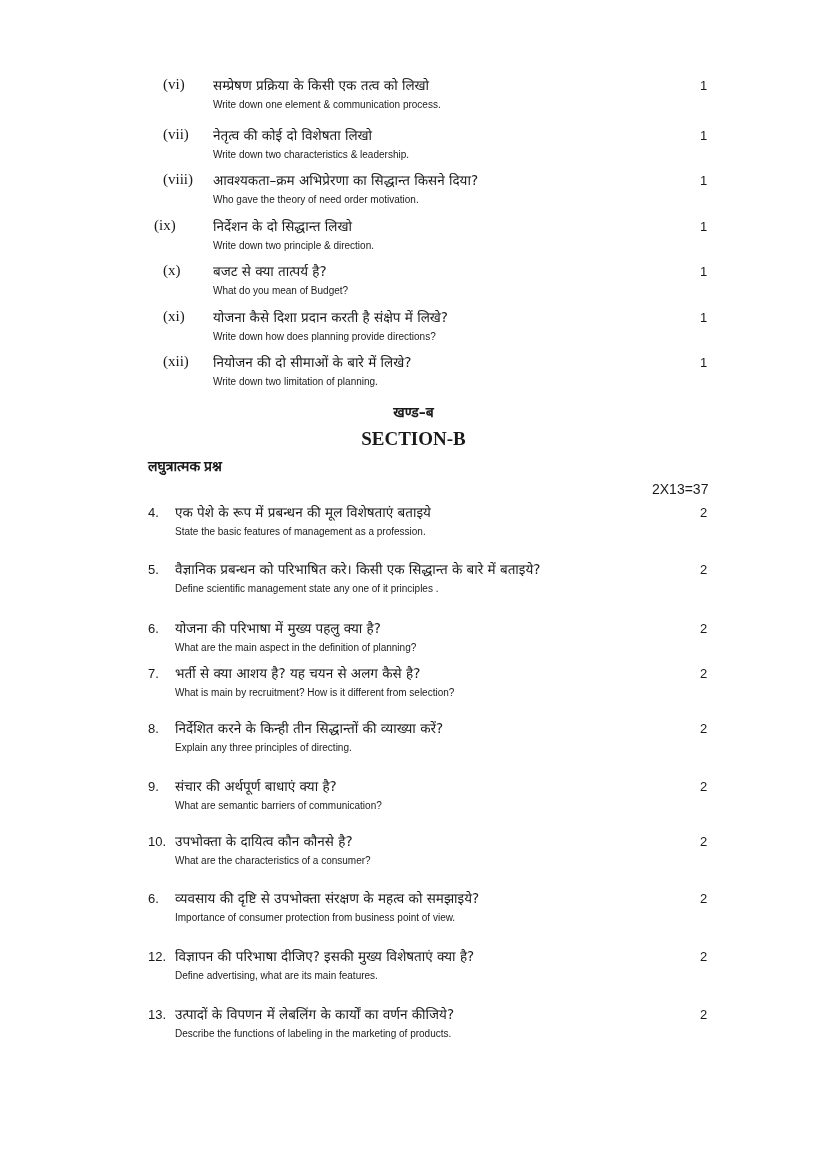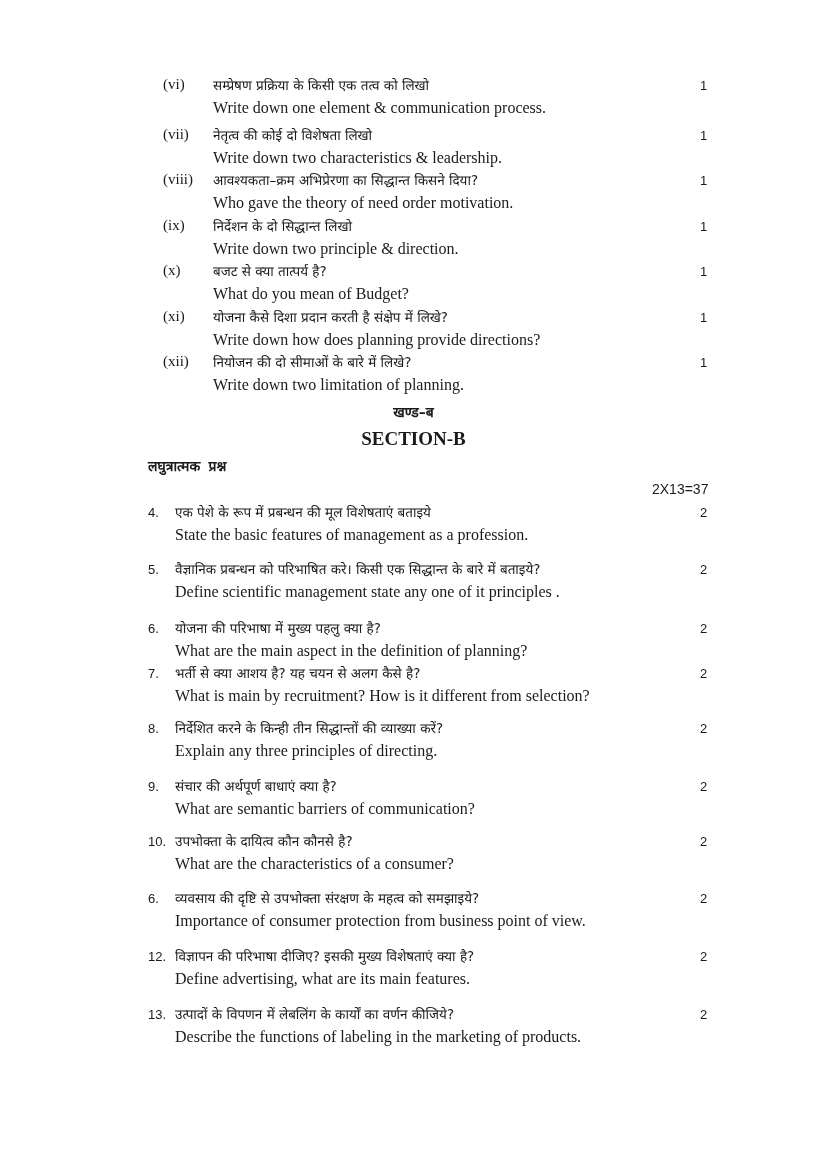--- a/index.html
+++ b/index.html
@@ -1,29 +1,29 @@
 <!DOCTYPE html>
 <html><head>
 <meta charset="utf-8">
 <style>
   html, body { margin: 0; padding: 0; background: #ffffff; }
   body { width: 827px; height: 1169px; position: relative; overflow: hidden; color: #1a1a1a; }
   .page { position: absolute; left: 0; top: 0; width: 827px; height: 1169px; }
   .q { position: absolute; left: 0; width: 827px; }
   .num { position: absolute; font-family: "Liberation Serif", serif; font-size: 15px; }
   .hi { position: absolute; left: 213px; font-family: "DejaVu Sans", sans-serif; font-size: 13.5px; }
-  .en { position: absolute; left: 213px; font-family: Liberation Serif, serif; font-size: 16px; }
+  .en { position: absolute; left: 213px; font-family: Liberation Sans, sans-serif; font-size: 10px; }
   .mark { position: absolute; left: 700px; font-family: "Liberation Sans", sans-serif; font-size: 13px; }
   .qb .num { left: 148px; font-family: "Liberation Sans", sans-serif; font-size: 13px; }
   .qb .hi { left: 175px; }
   .qb .en { left: 175px; }
   .center { position: absolute; left: 0; width: 827px; text-align: center; }
   .sec-hi { font-family: "DejaVu Sans", sans-serif; font-size: 14px; font-weight: bold; }
   .sec-en { font-family: "Liberation Serif", serif; font-size: 19px; font-weight: bold; }
-  .bold-hi { position: absolute; font-family: Liberation Mono, monospace; font-size: 14px; font-weight: bold; }
+  .bold-hi { position: absolute; font-family: Liberation Sans, sans-serif; font-size: 14px; font-weight: bold; }
   .total { position: absolute; left: 652px; font-family: "Liberation Sans", sans-serif; font-size: 14px; }
 </style>
 </head>
 <body>
 
 <div class="page">
 
   <div class="q" style="top:76px">
     <span class="num" style="left:163px">(vi)</span>
     <span class="hi" style="top:0">सम्प्रेषण प्रक्रिया के किसी एक तत्व को लिखो</span>
@@ -39,21 +39,21 @@
   </div>
 
   <div class="q" style="top:171px">
     <span class="num" style="left:163px">(viii)</span>
     <span class="hi" style="top:0">आवश्यकता–क्रम अभिप्रेरणा का सिद्धान्त किसने दिया?</span>
     <span class="mark" style="top:2px">1</span>
     <span class="en" style="top:23px">Who gave the theory of need order motivation.</span>
   </div>
 
   <div class="q" style="top:217px">
-    <span class="num" style="left:163px">(ix)</span>
+    <span class="num" style="left:154px">(ix)</span>
     <span class="hi" style="top:0">निर्देशन के दो सिद्धान्त लिखो</span>
     <span class="mark" style="top:2px">1</span>
     <span class="en" style="top:23px">Write down two principle &amp; direction.</span>
   </div>
 
   <div class="q" style="top:262px">
     <span class="num" style="left:163px">(x)</span>
     <span class="hi" style="top:0">बजट से क्या तात्पर्य है?</span>
     <span class="mark" style="top:2px">1</span>
     <span class="en" style="top:23px">What do you mean of Budget?</span>

